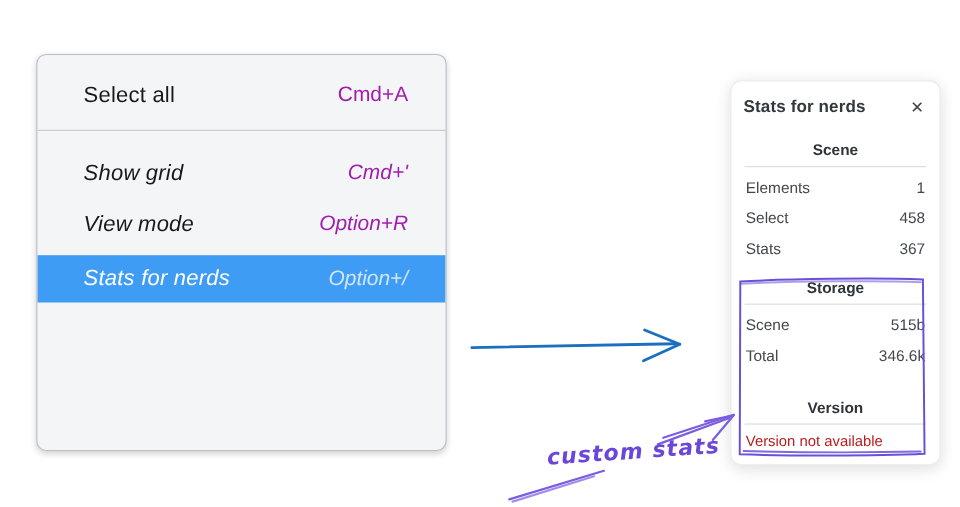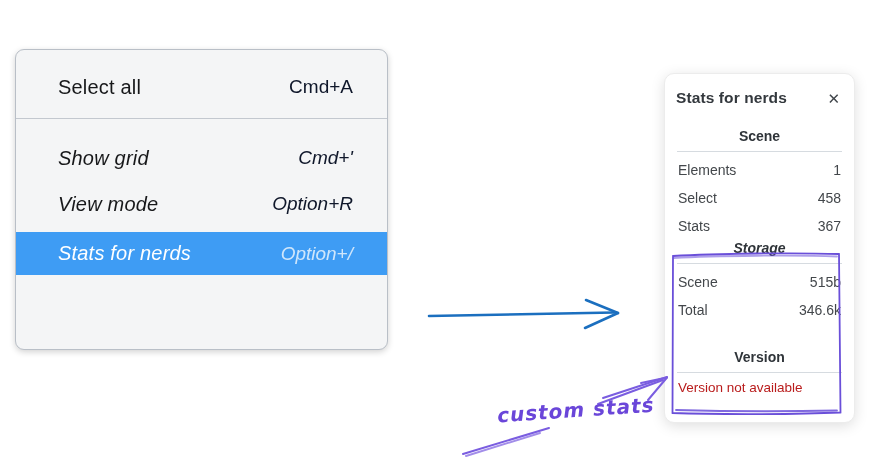--- a/index.html
+++ b/index.html
@@ -1,43 +1,43 @@
 <!DOCTYPE html>
 <html><head>
 <meta charset="utf-8">
 <style>
   html,body{margin:0;padding:0;background:#fff;}
   .stage{position:relative;width:873px;height:461px;background:#ffffff;overflow:hidden;
          font-family:"Liberation Sans", sans-serif;}
 
   
-  .menu{position:absolute;left:15px;top:49px;width:373px;height:301px;
+  .menu{position:absolute;left:33px;top:49px;width:373px;height:361px;
         background:#f4f5f6;border:1.5px solid #b9bfc7;border-radius:9px;
         box-shadow:0 2px 6px rgba(0,0,0,.18);box-sizing:border-box;overflow:hidden;}
   .menu-section-top{padding-top:14px;}
   .menu-divider{height:0;border-top:1px solid #c3c8cf;margin:8px 0 0 0;}
   .menu-section-main{padding-top:16px;font-style:italic;}
   .menu-item{height:46px;display:flex;align-items:center;justify-content:space-between;
              padding:0 34px 0 42px;cursor:default;}
   .mi-label{font-size:20px;color:#17181a;letter-spacing:.2px;}
-  .mi-shortcut{font-size:19px;color:#0f172a;}
+  .mi-shortcut{font-size:19px;color:#a21caf;}
   .menu-item.selected{background:#3e9cf4;height:43px;margin-top:5px;}
   .menu-item.selected .mi-label{color:#ffffff;}
   .menu-item.selected .mi-shortcut{color:#cfe6fb;}
 
   
   .panel{position:absolute;left:664px;top:73px;width:191px;height:350px;background:#ffffff;
          border:1px solid #ececec;border-radius:10px;box-shadow:0 3px 14px rgba(0,0,0,.13);
          box-sizing:border-box;padding:12px 11px 10px 11px;color:#3c4044;z-index:2;}
   .panel-header{display:flex;align-items:center;justify-content:space-between;height:24px;}
   .panel-title{font-size:15.5px;font-weight:bold;color:#33383d;letter-spacing:.1px;}
   .panel-close{font-size:15px;color:#41464b;line-height:1;cursor:pointer;padding:2px 3px;}
   .p-heading{text-align:center;font-weight:bold;font-size:14px;color:#2f3439;}
   .p-heading.scene{margin-top:18px;}
-  .p-heading.storage{font-style:italic;}
+  .p-heading.storage{margin-top:13px;}
   .p-heading.version{margin-top:25px;}
   .p-hr{border-top:1px solid #d6dbe0;margin:7px 1px 4px 1px;}
   .p-row{display:flex;justify-content:space-between;align-items:center;
          font-size:14px;color:#43474b;height:28px;padding:0 2px;}
   .p-note{font-size:13.5px;color:#b91c1c;padding:3px 2px 0 2px;}
 
   
   .overlay{position:absolute;left:0;top:0;width:873px;height:461px;z-index:5;pointer-events:none;}
   .annotation-text{position:absolute;left:497px;top:398px;z-index:6;
                    font-family:"DejaVu Sans", sans-serif;font-style:italic;font-weight:bold;

